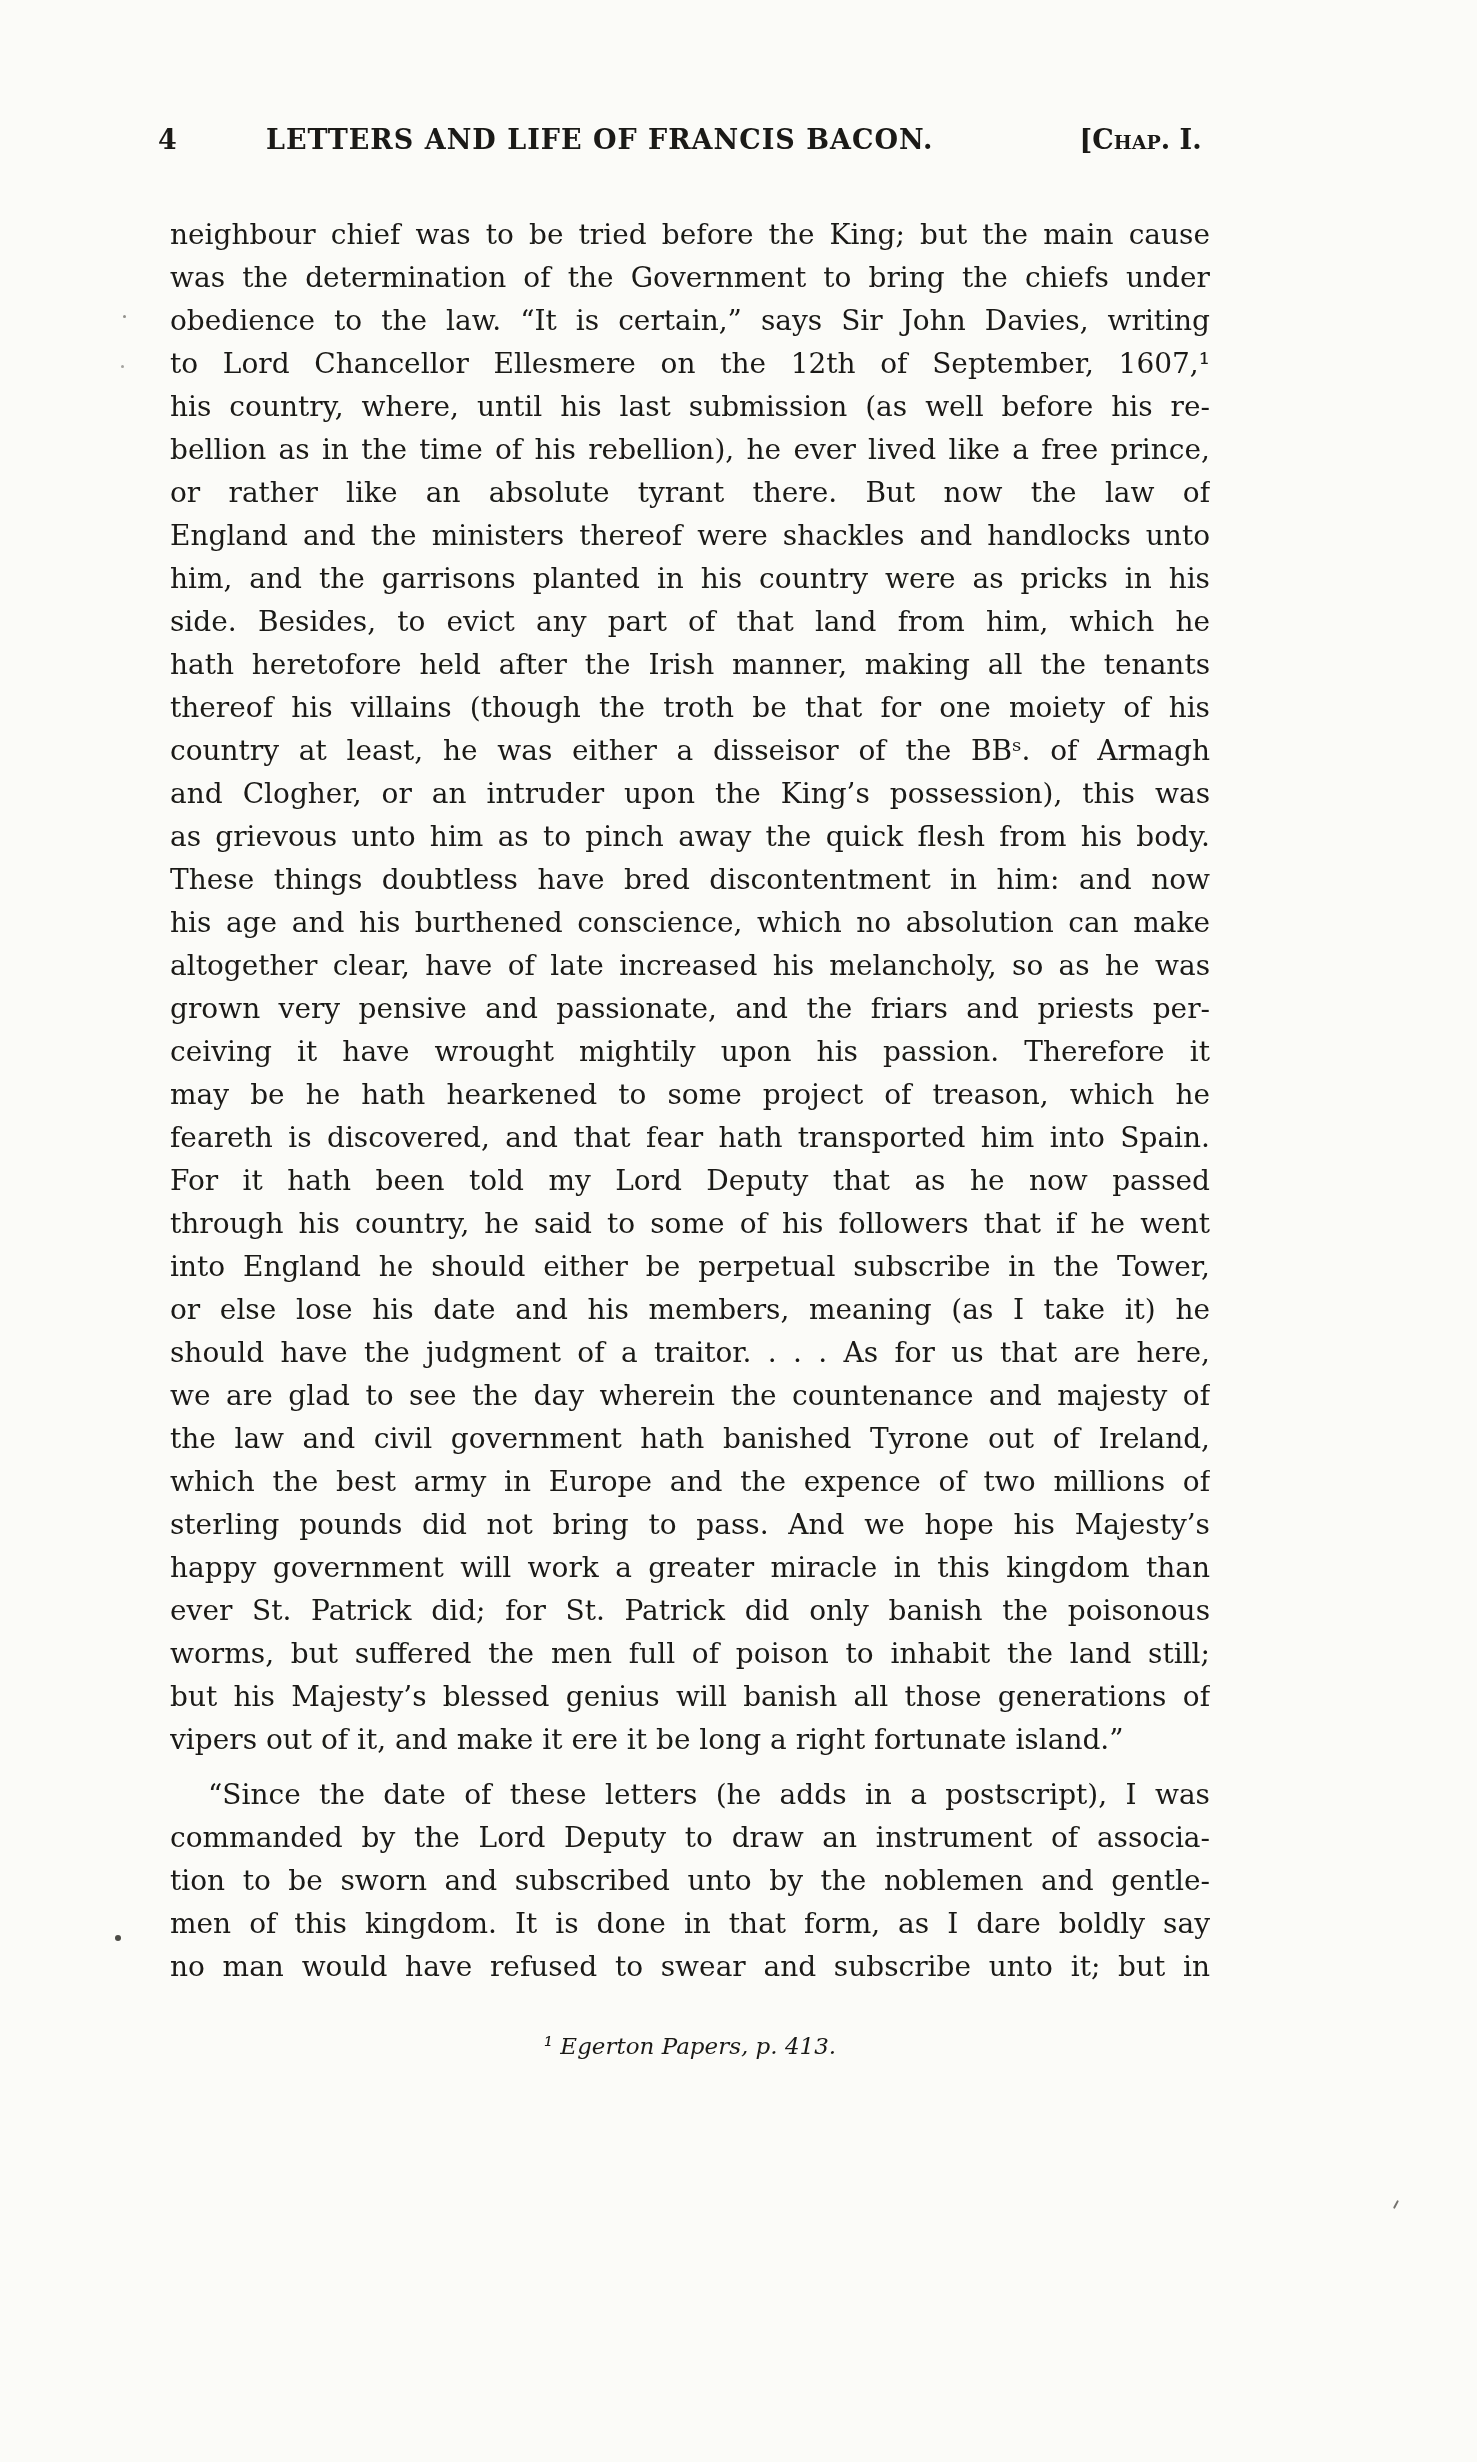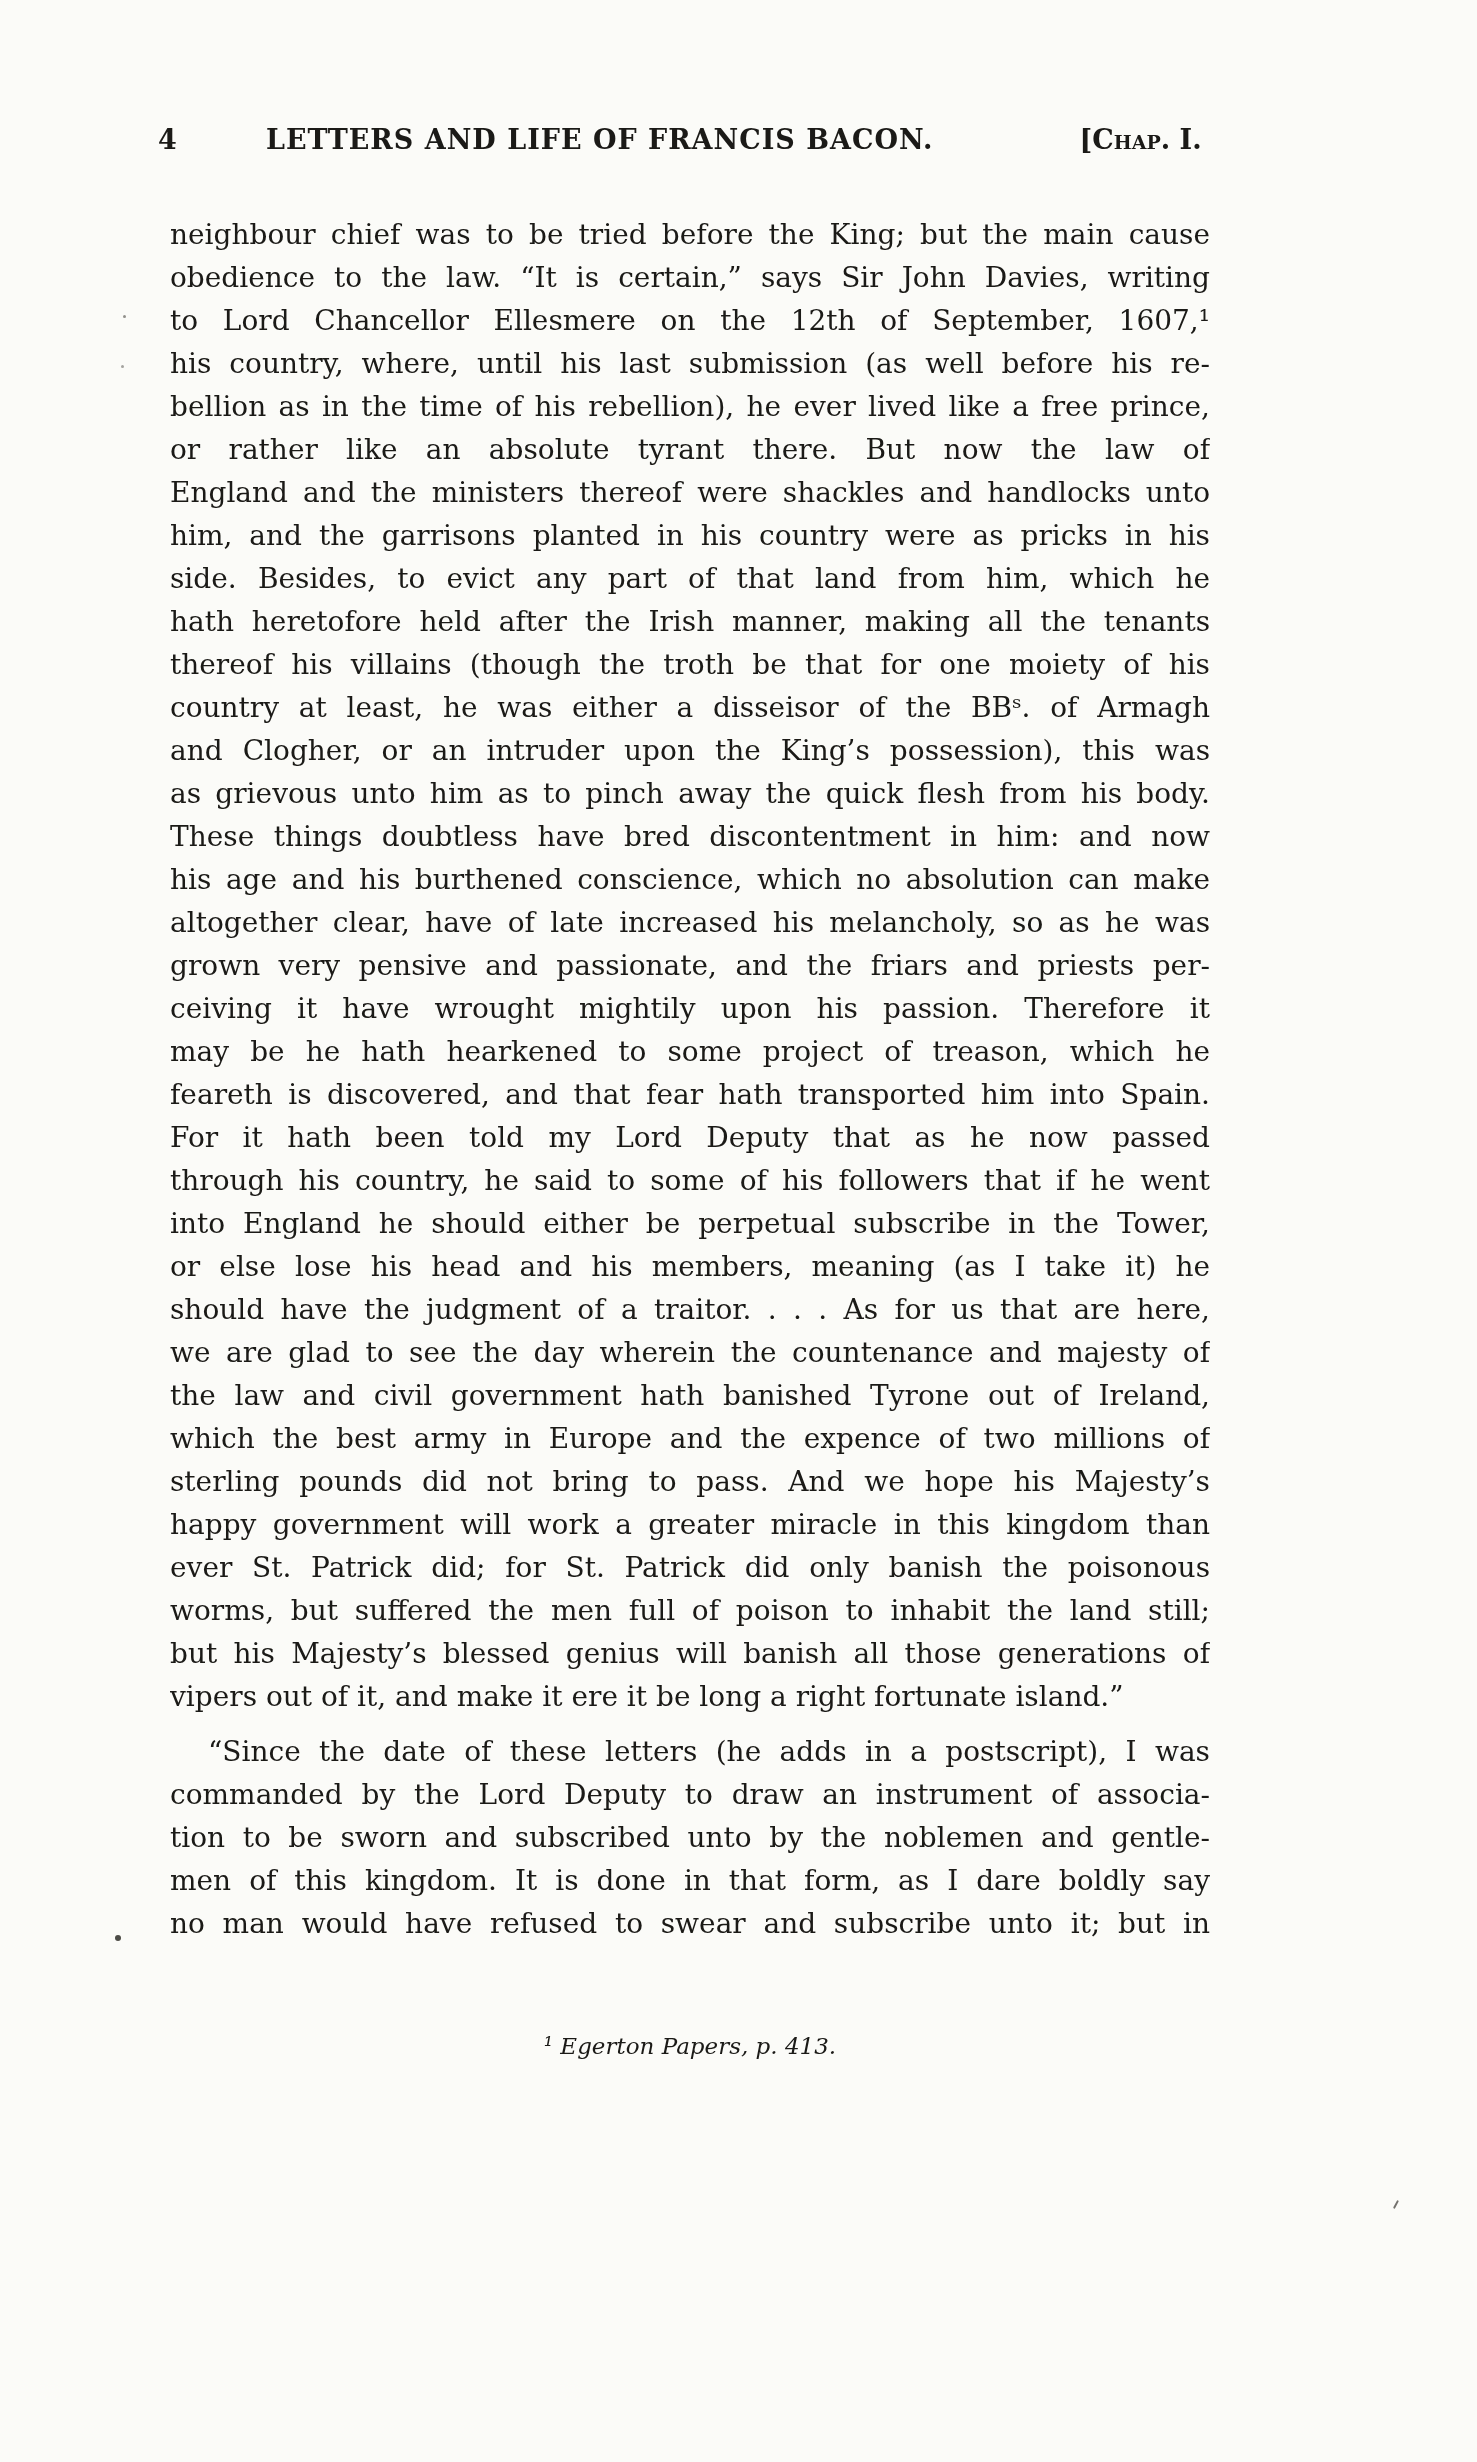--- a/index.html
+++ b/index.html
@@ -105,20 +105,21 @@
   <div class="header">
     <div class="page-num">4</div>
     <div class="running-title">LETTERS AND LIFE OF FRANCIS BACON.</div>
     <div class="chapter-label">[Chap. I.</div>
   </div>
 
   <div class="body-text">
 
     <div class="para">
       <div class="ln">neighbour chief was to be tried before the King; but the main cause</div>
+      <div class="ln">was the determination of the Government to bring the chiefs under</div>
       <div class="ln">obedience to the law.  “It is certain,” says Sir John Davies, writing</div>
       <div class="ln">to Lord Chancellor Ellesmere on the 12th of September, 1607,¹</div>
       <div class="ln">his country, where, until his last submission (as well before his re-</div>
       <div class="ln">bellion as in the time of his rebellion), he ever lived like a free prince,</div>
       <div class="ln">or rather like an absolute tyrant there.  But now the law of</div>
       <div class="ln">England and the ministers thereof were shackles and handlocks unto</div>
       <div class="ln">him, and the garrisons planted in his country were as pricks in his</div>
       <div class="ln">side.  Besides, to evict any part of that land from him, which he</div>
       <div class="ln">hath heretofore held after the Irish manner, making all the tenants</div>
       <div class="ln">thereof his villains (though the troth be that for one moiety of his</div>
@@ -128,21 +129,21 @@
       <div class="ln">These things doubtless have bred discontentment in him: and now</div>
       <div class="ln">his age and his burthened conscience, which no absolution can make</div>
       <div class="ln">altogether clear, have of late increased his melancholy, so as he was</div>
       <div class="ln">grown very pensive and passionate, and the friars and priests per-</div>
       <div class="ln">ceiving it have wrought mightily upon his passion.  Therefore it</div>
       <div class="ln">may be he hath hearkened to some project of treason, which he</div>
       <div class="ln">feareth is discovered, and that fear hath transported him into Spain.</div>
       <div class="ln">For it hath been told my Lord Deputy that as he now passed</div>
       <div class="ln">through his country, he said to some of his followers that if he went</div>
       <div class="ln">into England he should either be perpetual subscribe in the Tower,</div>
-      <div class="ln">or else lose his head and his members, meaning (as I take it) he</div>
+      <div class="ln">or else lose his date and his members, meaning (as I take it) he</div>
       <div class="ln">should have the judgment of a traitor. . . . As for us that are here,</div>
       <div class="ln">we are glad to see the day wherein the countenance and majesty of</div>
       <div class="ln">the law and civil government hath banished Tyrone out of Ireland,</div>
       <div class="ln">which the best army in Europe and the expence of two millions of</div>
       <div class="ln">sterling pounds did not bring to pass.  And we hope his Majesty’s</div>
       <div class="ln">happy government will work a greater miracle in this kingdom than</div>
       <div class="ln">ever St. Patrick did; for St. Patrick did only banish the poisonous</div>
       <div class="ln">worms, but suffered the men full of poison to inhabit the land still;</div>
       <div class="ln">but his Majesty’s blessed genius will banish all those generations of</div>
       <div class="ln last">vipers out of it, and make it ere it be long a right fortunate island.”</div>

